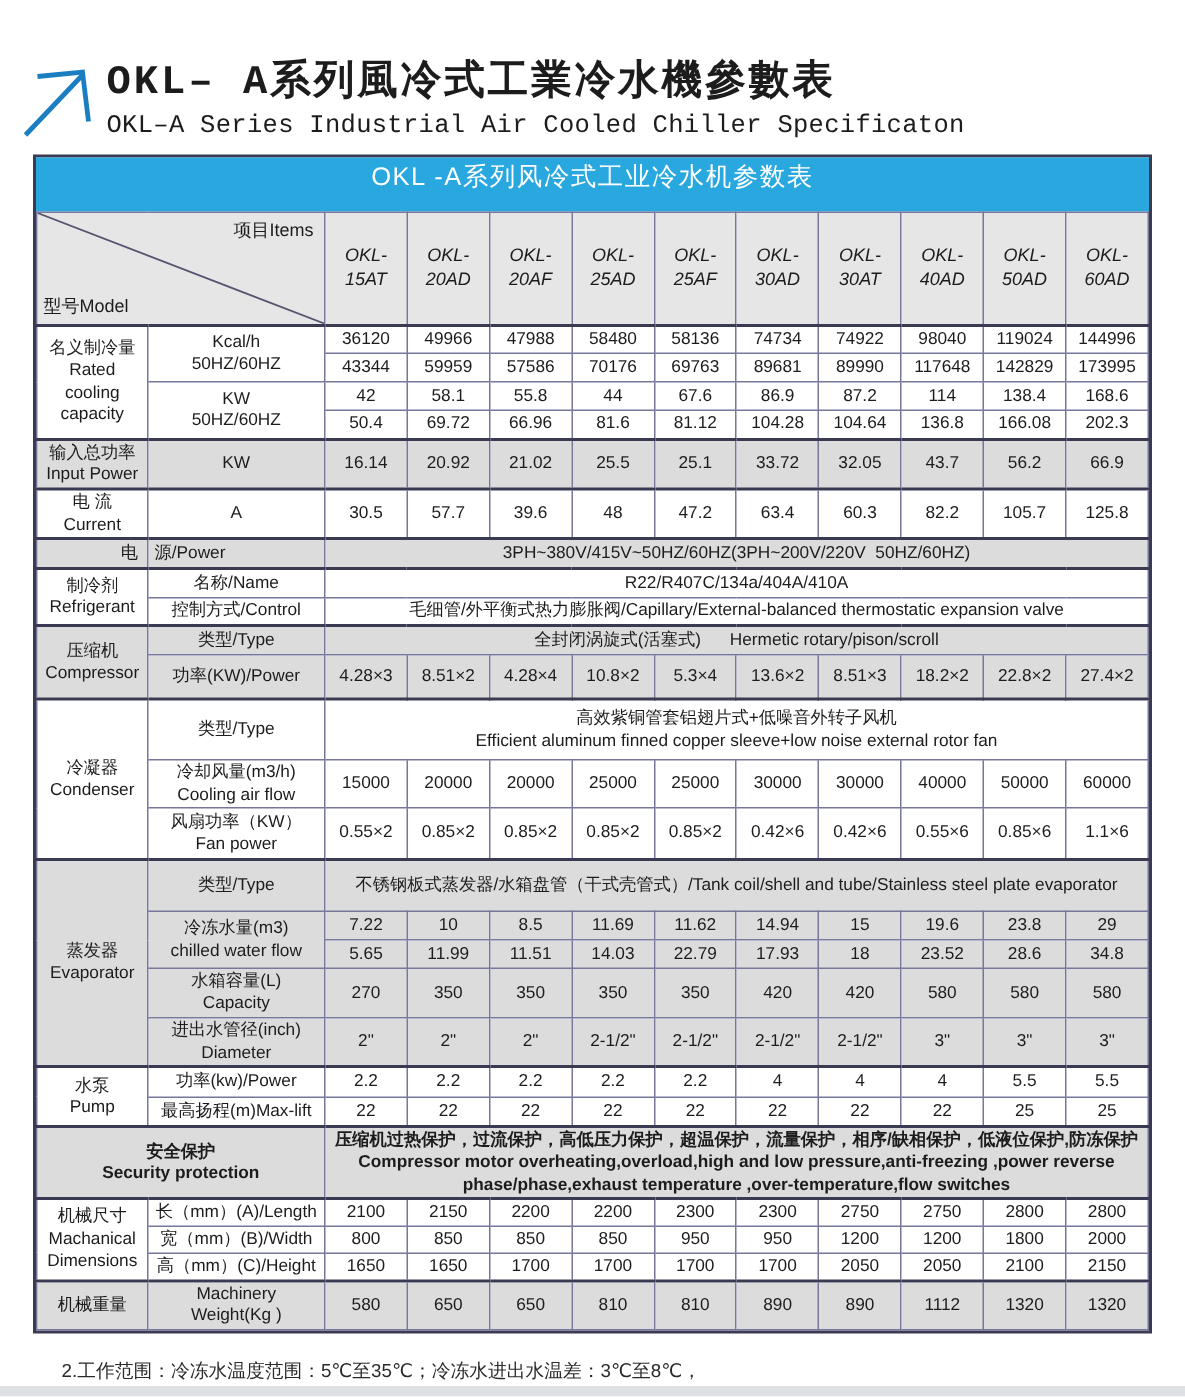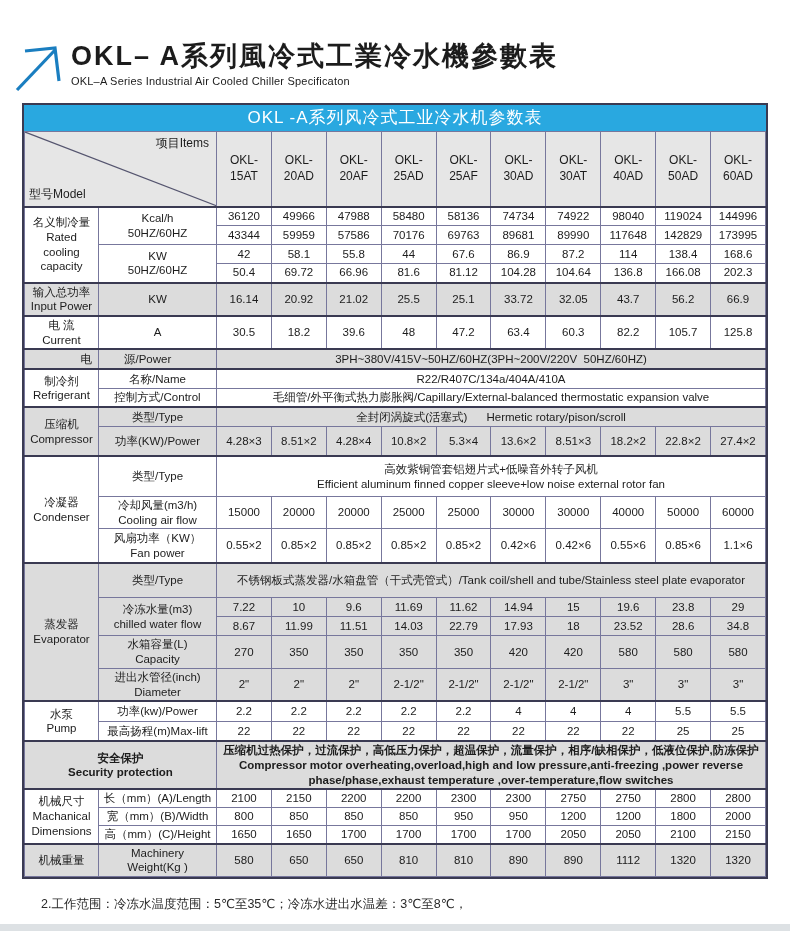--- a/index.html
+++ b/index.html
@@ -1,39 +1,39 @@
 <!DOCTYPE html>
 <html><head>
 <meta charset="utf-8">
 <style>
   html,body{margin:0;padding:0;background:#ffffff;}
   body{width:790px;height:931px;position:relative;overflow:hidden;
        font-family:"Liberation Sans","DejaVu Sans",sans-serif;color:#1c1c1c;}
 
   
-  .page-header{display:flex;align-items:center;padding:34px 0 0 13px;}
+  .page-header{display:flex;align-items:flex-end;padding:34px 0 0 13px;font-family:Liberation Mono, monospace;}
   .logo{width:52px;height:56px;flex:0 0 52px;margin-top:4px;}
   .titles{margin-left:6px;}
   .title-cn{font-size:27px;font-weight:600;letter-spacing:2px;line-height:1.15;}
-  .title-en{font-size:11px;font-weight:400;margin-top:3px;letter-spacing:0.2px;}
+  .title-en{font-size:17px;font-weight:400;margin-top:3px;letter-spacing:0.2px;}
 
   
   .tablewrap{margin:9px 22px 0 22px;border:2px solid #3a3a52;}
   .titlebar{background:#29a8e0;color:#ffffff;text-align:center;
-            font-size:17px;font-weight:500;height:26px;line-height:26px;letter-spacing:1px;}
+            font-size:17px;font-weight:500;height:36px;line-height:26px;letter-spacing:1px;}
   table{width:100%;border-collapse:collapse;table-layout:fixed;font-size:11.5px;}
   col.c-cat{width:74px;} col.c-item{width:118px;}
   td{border:1px solid #77779c;text-align:center;vertical-align:middle;
      padding:1px 2px;white-space:pre-wrap;line-height:1.28;overflow:hidden;}
   tr.sb>td{border-top:2px solid #3a3a52;}
   tr.g>td{background:#dcdcdc;}
   tr.hdr>td{background:#e6e6e6;}
-  .mh{font-size:12px;}
+  .mh{font-size:12px;font-style:italic;}
   .ta-r{text-align:right;padding-right:6px;}
-  .ta-l{text-align:left;padding-left:25px;margin-top:29px;}
+  .ta-l{text-align:left;padding-left:4px;margin-top:29px;}
   
   tr.h19{height:19px;} tr.h18{height:14px;} tr.h20{height:20px;} tr.h30{height:30px;} tr.h31{height:31px;}
   tr.h32{height:32px;} tr.h34{height:34px;} tr.h35{height:35px;}
   tr.h36{height:36px;} tr.h40{height:40px;} tr.h48{height:48px;font-weight:bold;}
 
   
   .diag{position:relative;padding:0;}
   .diag svg{position:absolute;inset:0;width:100%;height:100%;}
   .diag .corner-model{position:absolute;left:4px;bottom:3px;font-size:12px;}
   .diag .corner-items{position:absolute;right:7px;top:4px;font-size:12px;}
@@ -180,21 +180,21 @@
           <td class="v">43.7</td>
           <td class="v">56.2</td>
           <td class="v">66.9</td>
         </tr>
 
       <tr class="h30 sb">
         <td class="cat">电 流
 Current</td>
         <td class="item">A</td>
       <td class="v">30.5</td>
-          <td class="v">18.2</td>
+          <td class="v">57.7</td>
           <td class="v">39.6</td>
           <td class="v">48</td>
           <td class="v">47.2</td>
           <td class="v">63.4</td>
           <td class="v">60.3</td>
           <td class="v">82.2</td>
           <td class="v">105.7</td>
           <td class="v">125.8</td>
         </tr>
 
@@ -275,31 +275,31 @@
         <td class="cat" rowspan="5">蒸发器
 Evaporator</td>
         <td class="item">类型/Type</td>
         <td colspan="10">不锈钢板式蒸发器/水箱盘管（干式壳管式）/Tank coil/shell and tube/Stainless steel plate evaporator</td>
       </tr>
       <tr class="g h19">
         <td class="item" rowspan="2">冷冻水量(m3)
 chilled water flow</td>
       <td class="v">7.22</td>
           <td class="v">10</td>
-          <td class="v">9.6</td>
+          <td class="v">8.5</td>
           <td class="v">11.69</td>
           <td class="v">11.62</td>
           <td class="v">14.94</td>
           <td class="v">15</td>
           <td class="v">19.6</td>
           <td class="v">23.8</td>
           <td class="v">29</td>
         </tr>
       <tr class="g h19">
-          <td class="v">8.67</td>
+          <td class="v">5.65</td>
           <td class="v">11.99</td>
           <td class="v">11.51</td>
           <td class="v">14.03</td>
           <td class="v">22.79</td>
           <td class="v">17.93</td>
           <td class="v">18</td>
           <td class="v">23.52</td>
           <td class="v">28.6</td>
           <td class="v">34.8</td>
         </tr>

